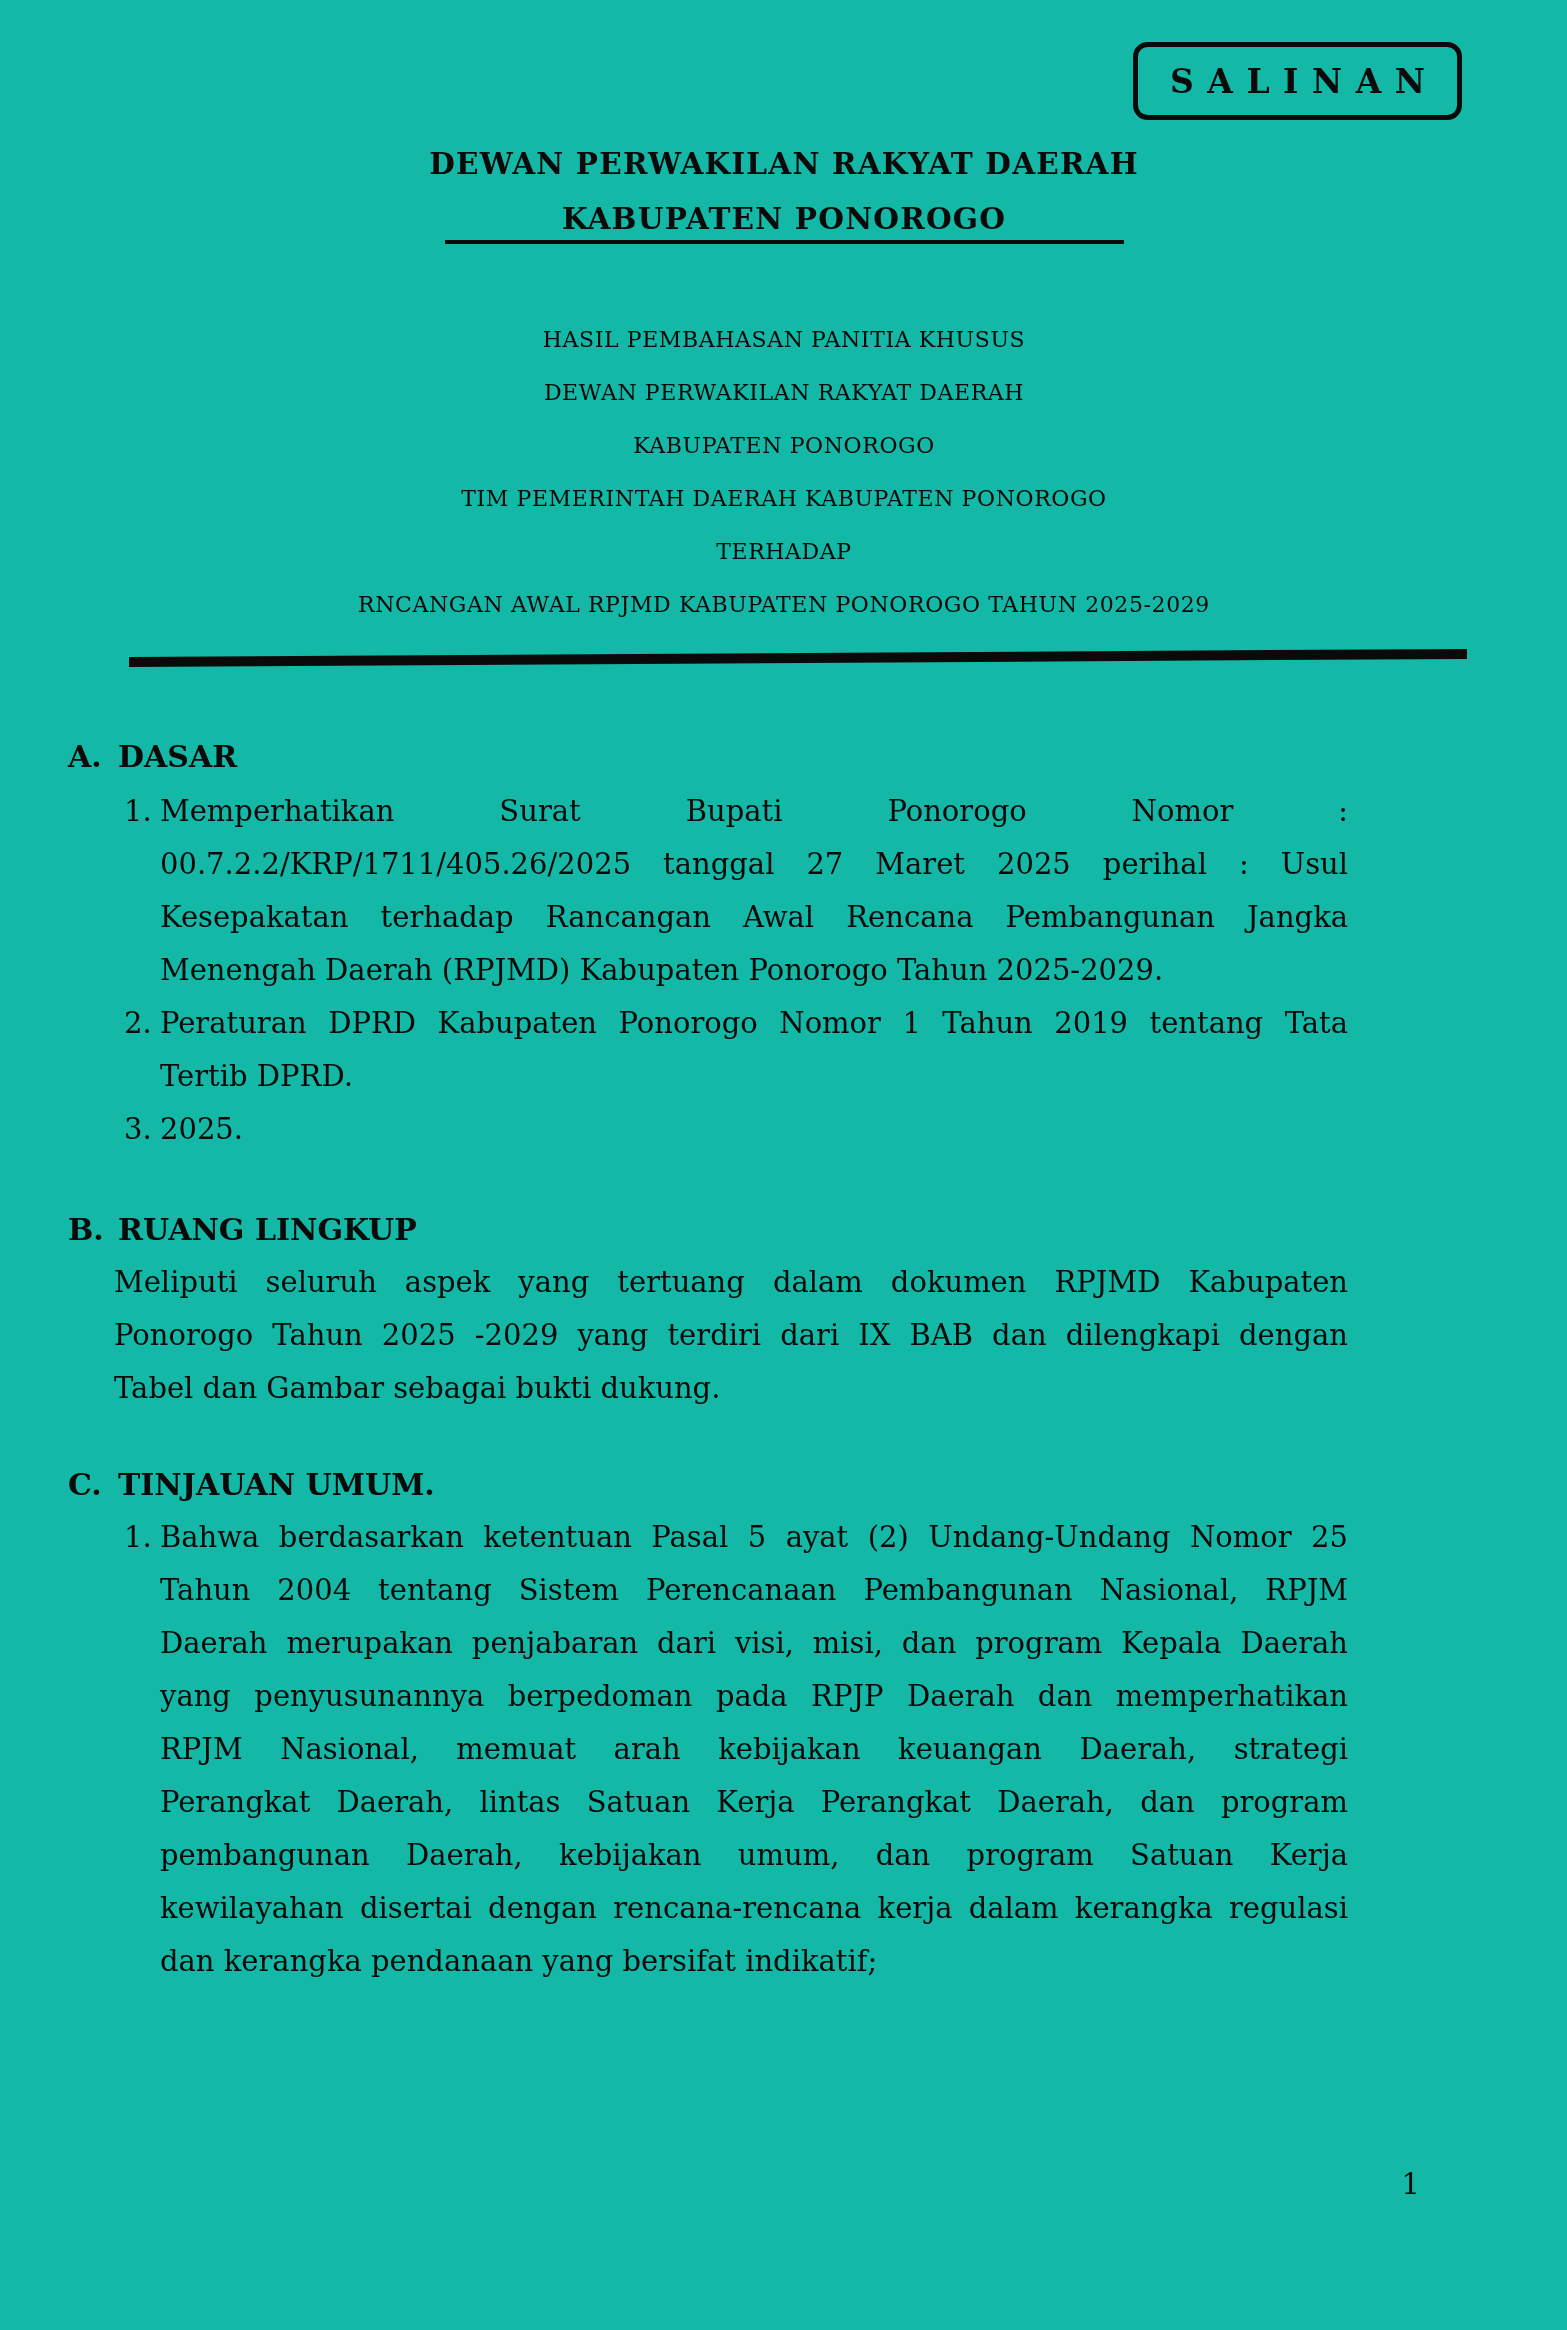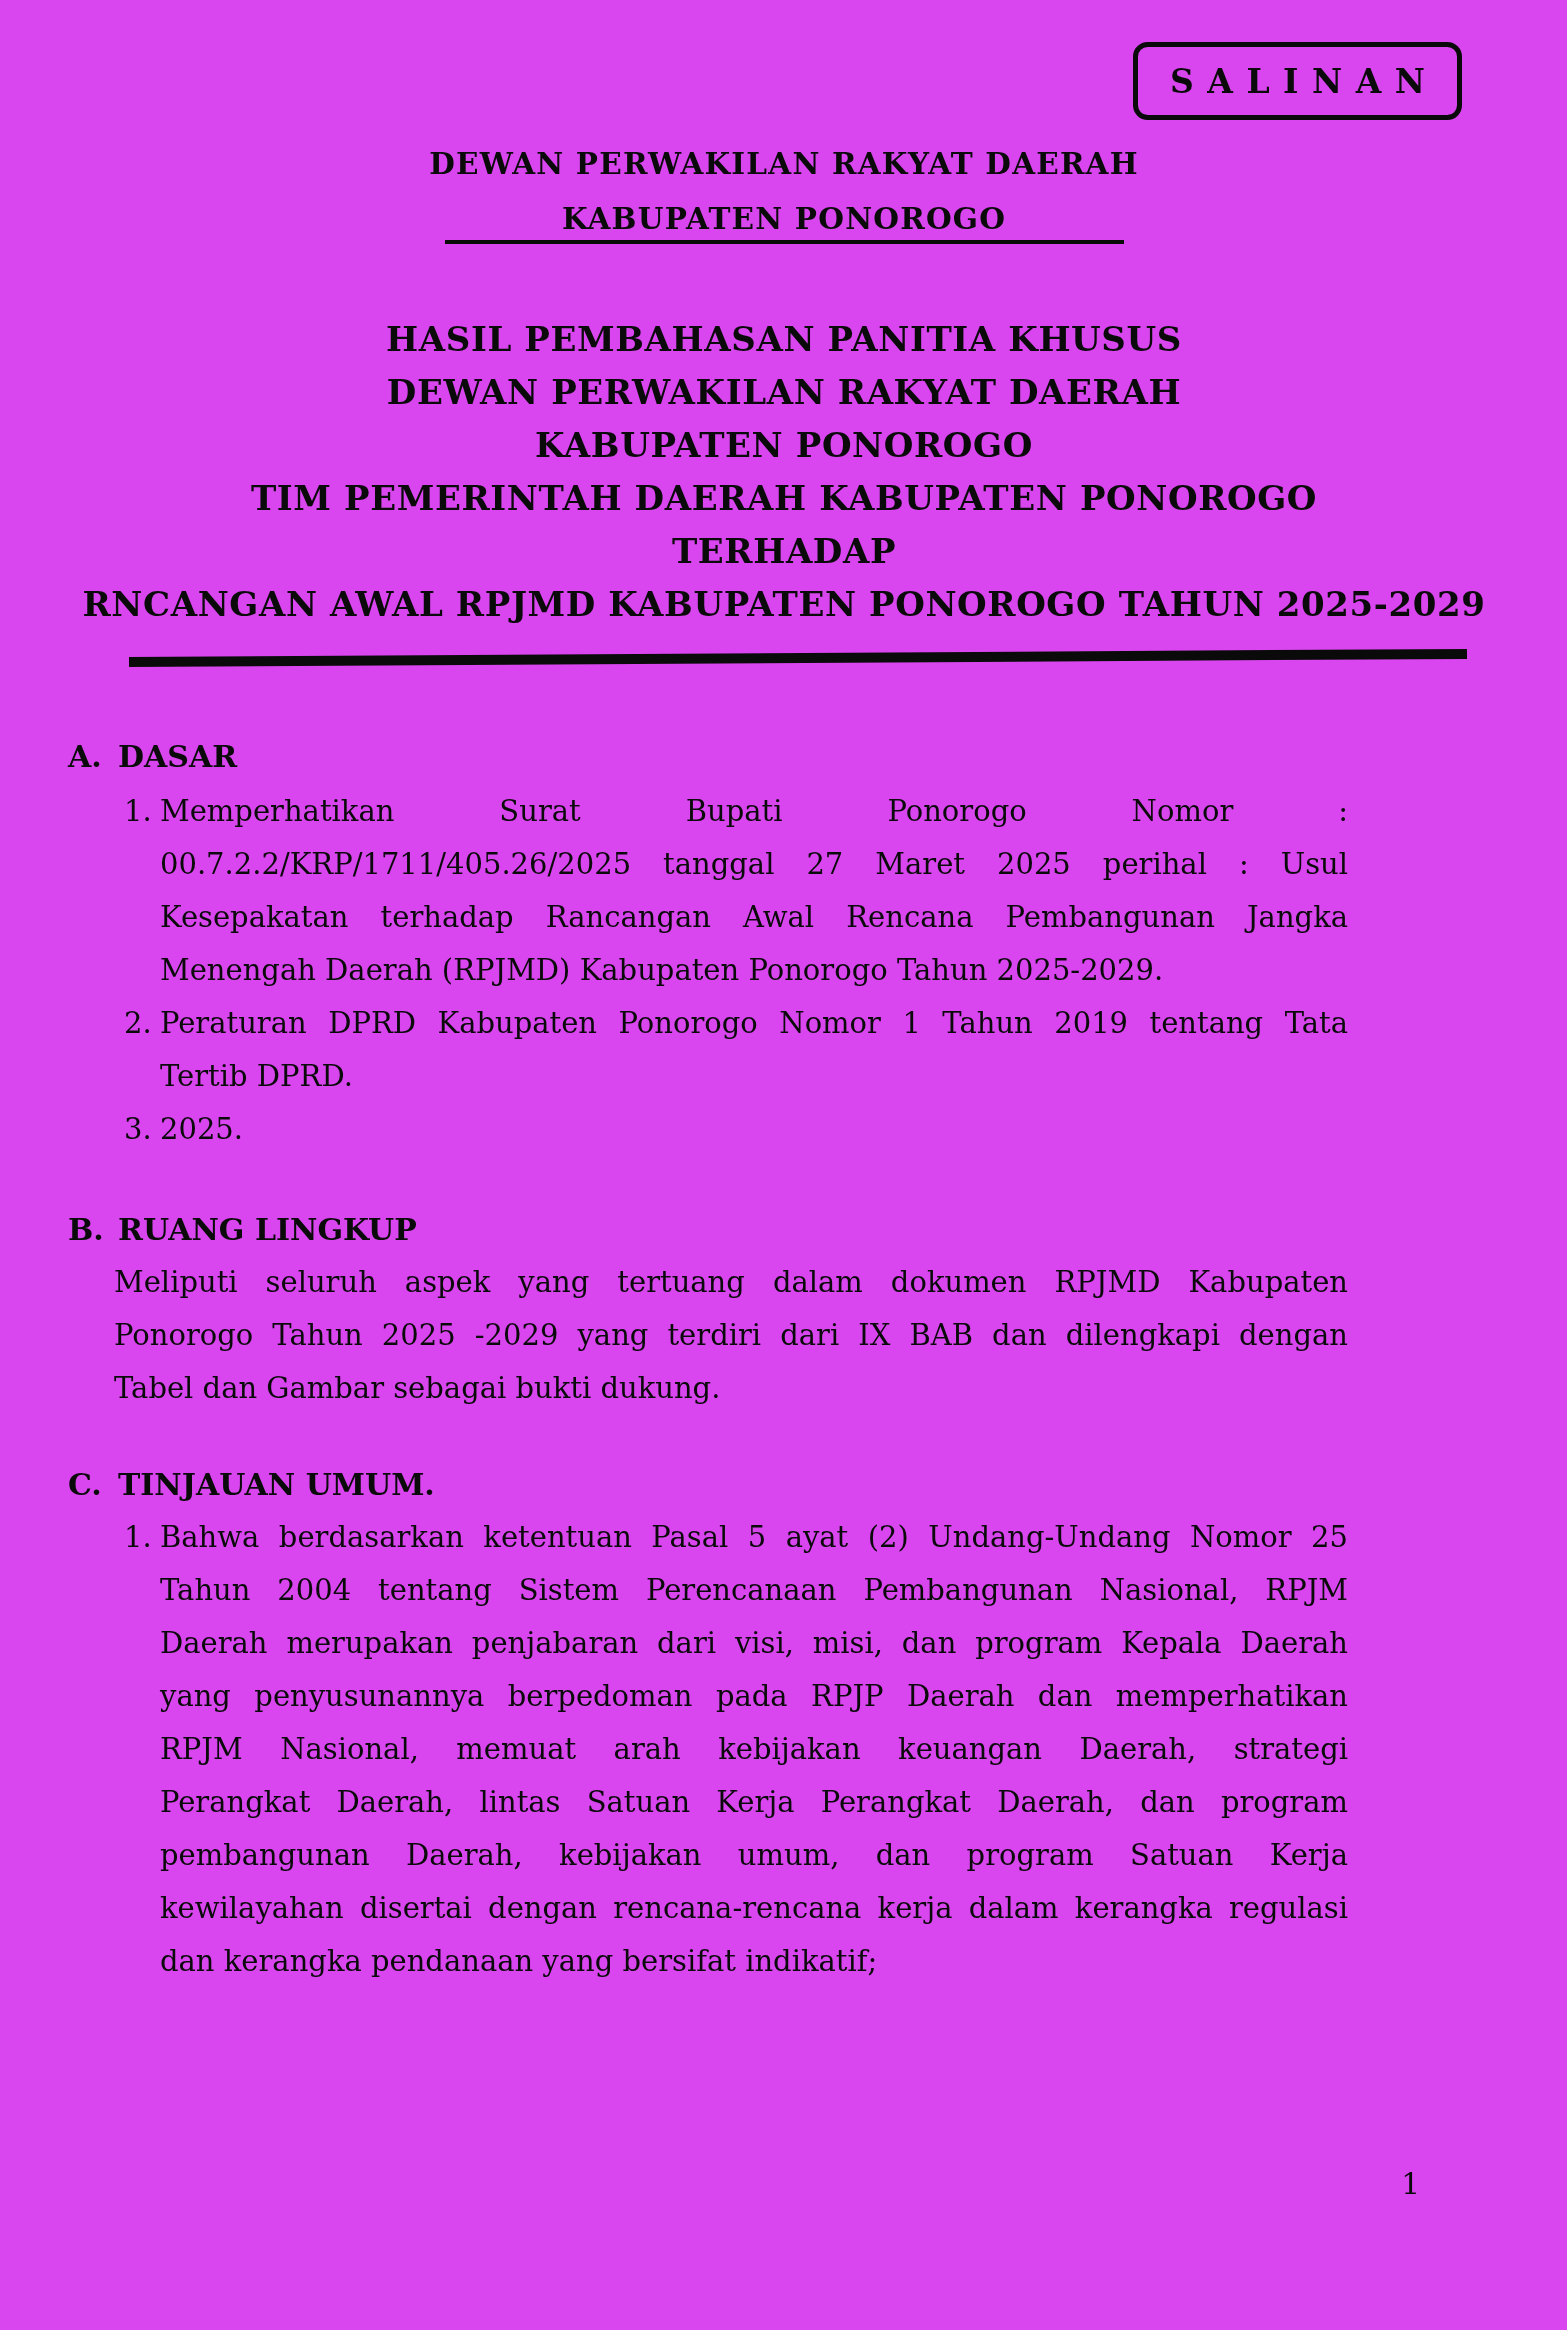--- a/index.html
+++ b/index.html
@@ -1,20 +1,20 @@
 <!DOCTYPE html>
 <html style="font-size:9.8px"><head>
 <meta charset="utf-8">
 <style>
   html, body { margin: 0; padding: 0; background: #e8e8e8; }
   .page {
     position: relative;
     width: 1568px;
     height: 2330px;
-    background: #d946ef;
+    background: #14b8a6;
     color: #0a0a0a;
     font-family: "DejaVu Serif", "Liberation Serif", serif;
     overflow: hidden;
   }
 
   
   .stamp {
     position: absolute;
     left: 1133px;
     top: 42px;
@@ -48,22 +48,22 @@
   .lh-rule {
     width: 679px;
     height: 3.1px;
     background: #0a0a0a;
     margin: 3.1px auto 0 auto;
   }
 
   
   .title-block { margin-top: 69px; text-align: center; }
   .title-line {
-    font-size: 34px;
-    font-weight: bold;
+    font-size: 22px;
+    font-weight: normal;
     letter-spacing: 0.6px;
     line-height: 53px;
     white-space: nowrap;
   }
 
   
   .thick-rule {
     margin: 22px 0 0 129px;
     width: 1338px;
     height: 9.8px;

